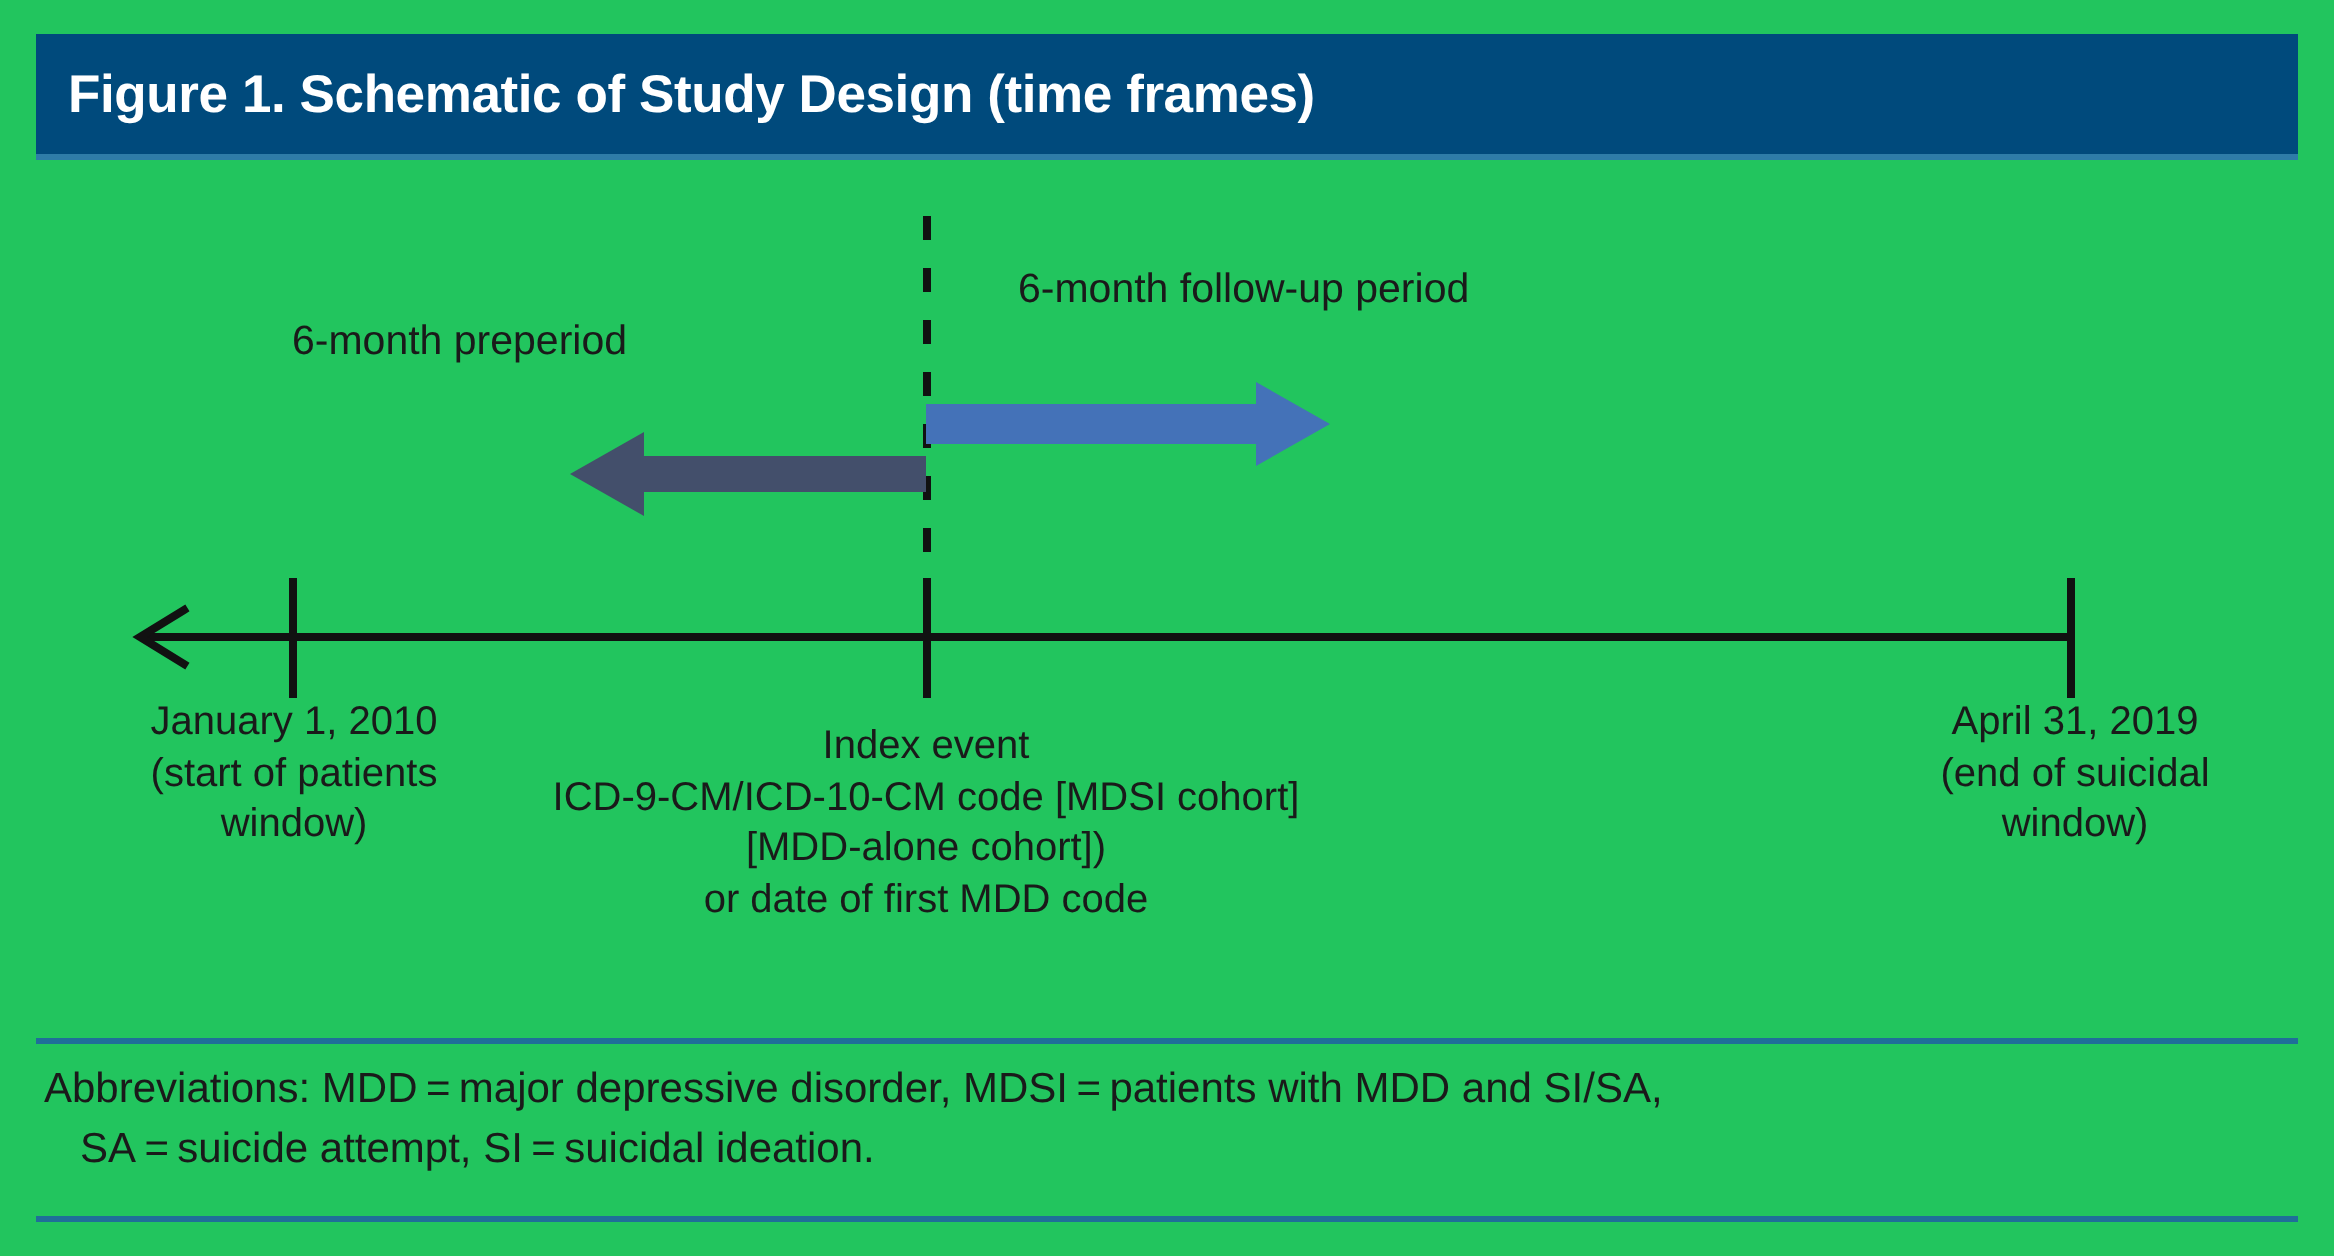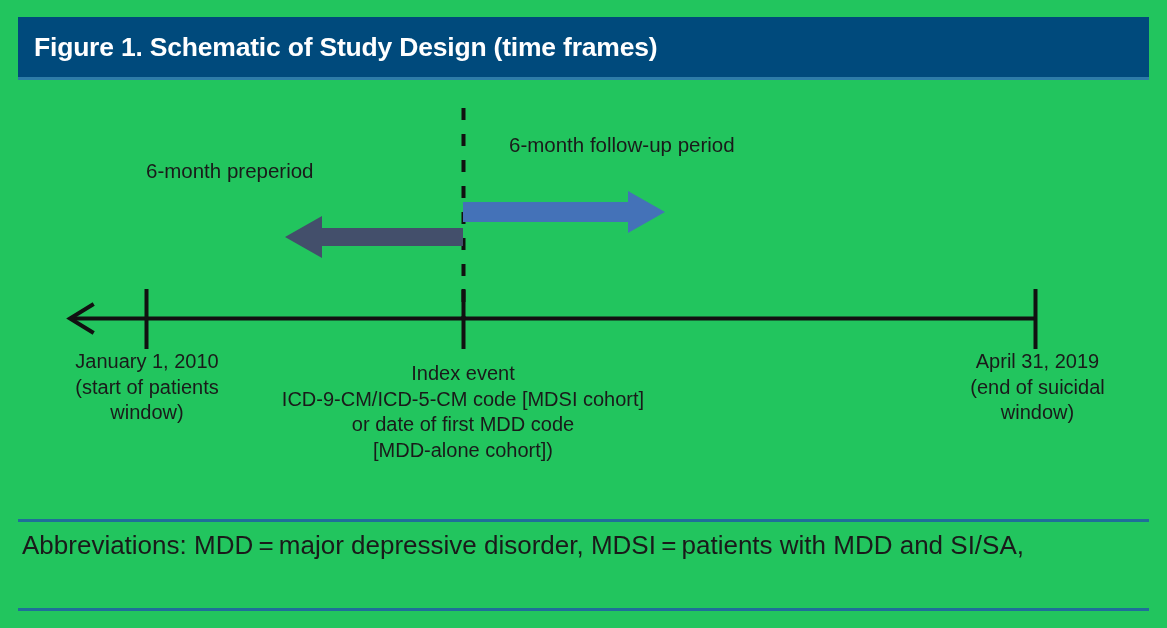--- a/index.html
+++ b/index.html
@@ -112,21 +112,21 @@
     top: 519px;
     width: 1131px;
     height: 3px;
     background: #1F6F99;
   }
   .footer {
     position: absolute;
     left: 22px;
     top: 530px;
     width: 1130px;
-    font-size: 26px;
+    font-size: 21px;
     line-height: 30px;
     color: #1a1a1a;
   }
   .footer .line2 {
     padding-left: 18px;
   }
   .footer-bottom-rule {
     position: absolute;
     left: 18px;
     top: 608px;
@@ -175,31 +175,32 @@
     <div class="period-label" id="label-followup">6-month follow-up period</div>
 
     <div class="axis-label" id="label-start">
       <div>January 1, 2010</div>
       <div>(start of patients</div>
       <div>window)</div>
     </div>
 
     <div class="axis-label" id="label-index">
       <div>Index event</div>
-      <div>ICD-9-CM/ICD-5-CM code [MDSI cohort]</div>
+      <div>ICD-9-CM/ICD-10-CM code [MDSI cohort]</div>
+      <div>[MDD-alone cohort])</div>
       <div>or date of first MDD code</div>
-      <div>[MDD-alone cohort])</div>
     </div>
 
     <div class="axis-label" id="label-end">
       <div>April 31, 2019</div>
       <div>(end of suicidal</div>
       <div>window)</div>
     </div>
   </div>
 
   <div class="footer-rule"></div>
   <div class="footer">
     <div class="line1">Abbreviations: MDD = major depressive disorder, MDSI = patients with MDD and SI/SA,</div>
+    <div class="line2">SA = suicide attempt, SI = suicidal ideation.</div>
   </div>
   <div class="footer-bottom-rule"></div>
 
 </div>
 
 </body></html>

